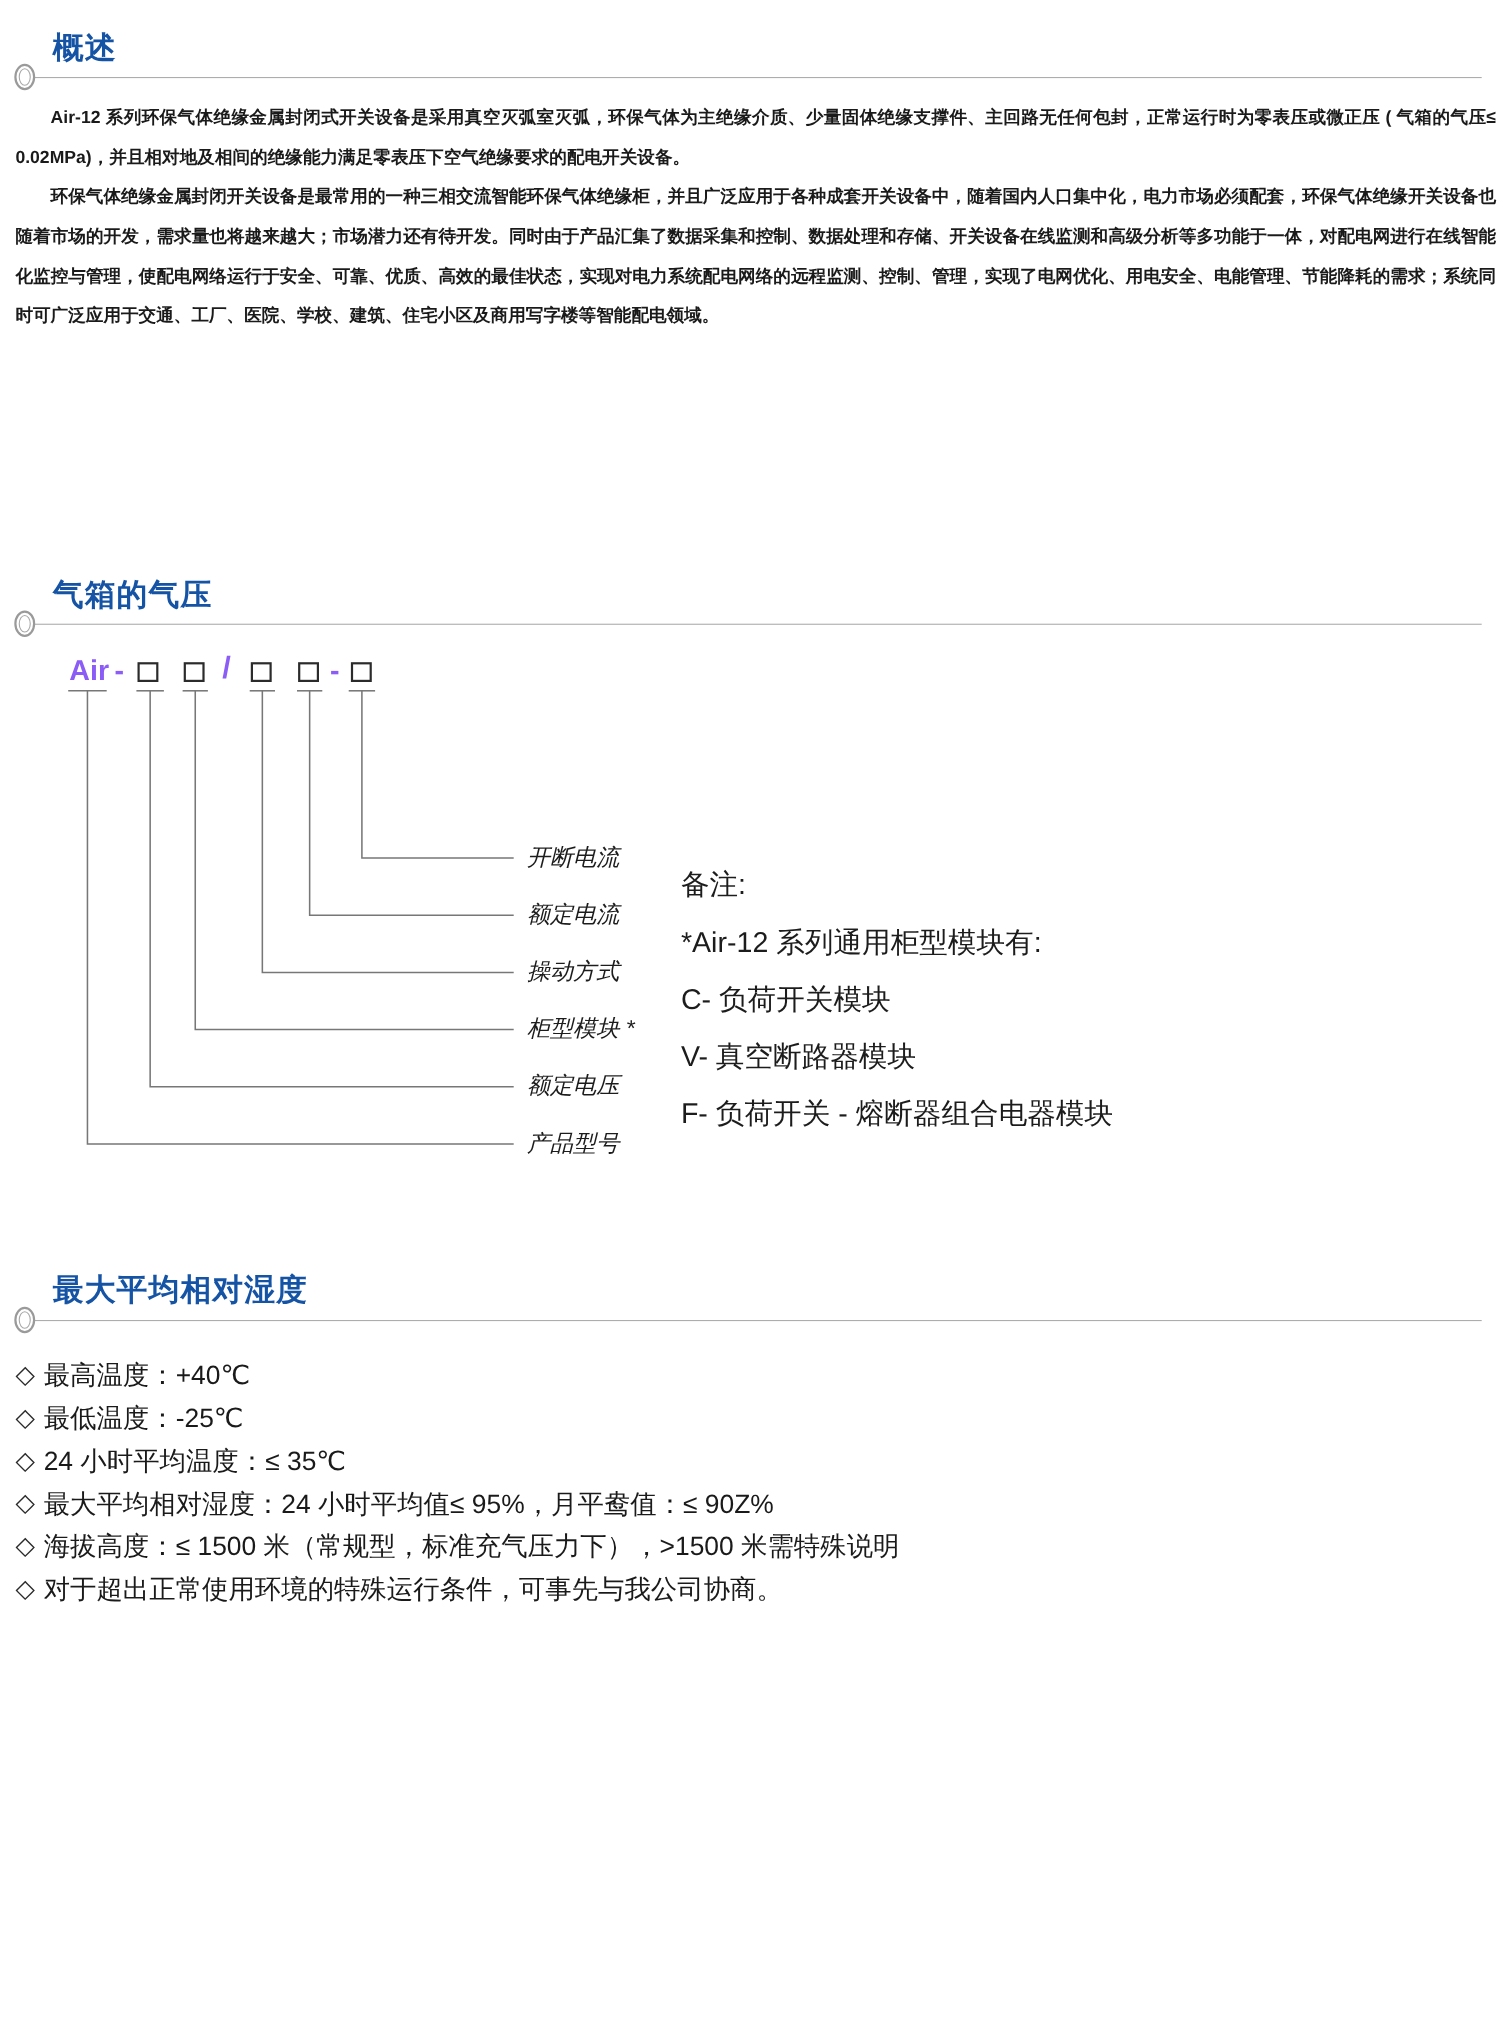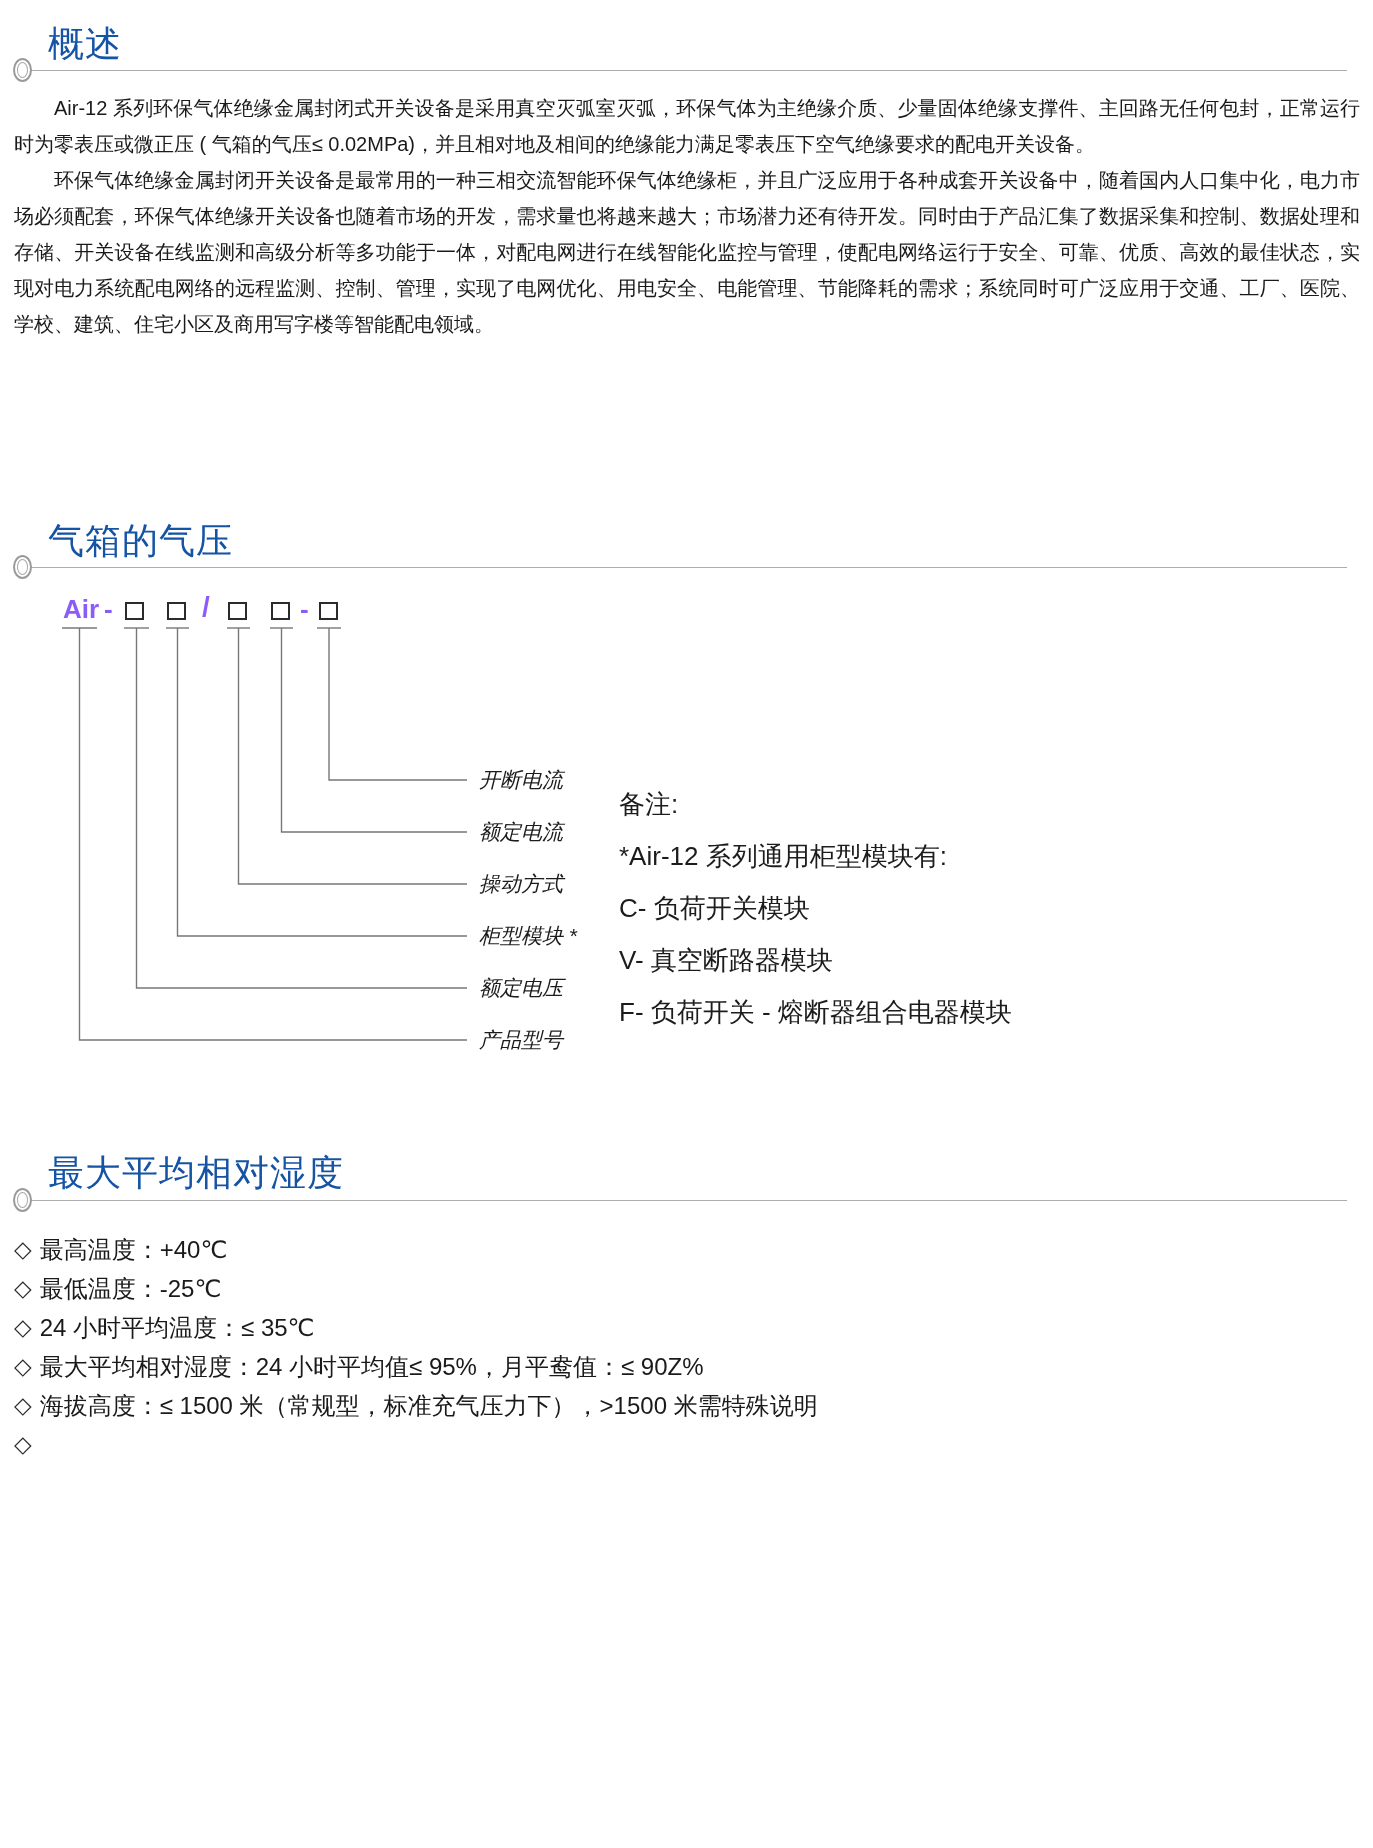--- a/index.html
+++ b/index.html
@@ -7,40 +7,40 @@
   body {
     width:1373px; height:1848px; position:relative;
     font-family:"Liberation Sans","DejaVu Sans",sans-serif;
     color:#1a1a1a;
   }
   .page { position:absolute; inset:0; overflow:hidden; }
 
   
   .sec-title {
     position:absolute; left:48px;
-    font-size:36px; line-height:30px; font-weight:normal; color:#1553a5;
+    font-size:28px; line-height:30px; font-weight:bold; color:#1553a5;
     letter-spacing:1px; white-space:nowrap;
   }
   .rule {
     position:absolute; left:30px; width:1317px; height:1px;
     background:#adadad;
   }
   .orn {
     position:absolute; left:13px; width:19px; height:24px;
     border:2px solid #9a9a9a; border-radius:50%; background:#ffffff; z-index:2;
   }
   .orn::after {
     content:""; position:absolute; inset:2px;
     border:1px solid #a8a8a8; border-radius:50%;
   }
 
   
   .overview-text {
     position:absolute; left:14px; top:90px; width:1346px;
-    font-size:20px; line-height:36px; text-align:justify;
+    font-size:16px; line-height:36px; text-align:justify;font-weight:bold;
   }
   .overview-text p { text-indent:2em; }
   .overview-text p + p { }
 
   
   .model-el { position:absolute; font-size:26px; line-height:26px; color:#8b5cf6; white-space:nowrap;font-weight:bold; }
   .mbox {
     position:absolute; width:19px; height:18px; top:602px;
     border:2px solid #2b2b2b; background:#ffffff;
   }
@@ -145,16 +145,17 @@
     <div class="env-row">
       <span class="diamond">◇</span>
       <span class="env-text">最大平均相对湿度：24 小时平均值≤ 95%，月平鸯值：≤ 90Z%</span>
     </div>
     <div class="env-row">
       <span class="diamond">◇</span>
       <span class="env-text">海拔高度：≤ 1500 米（常规型，标准充气压力下），&gt;1500 米需特殊说明</span>
     </div>
     <div class="env-row">
       <span class="diamond">◇</span>
+      <span class="env-text">对于超出正常使用环境的特殊运行条件，可事先与我公司协商。</span>
     </div>
   </div>
 
 </div>
 
 </body></html>

